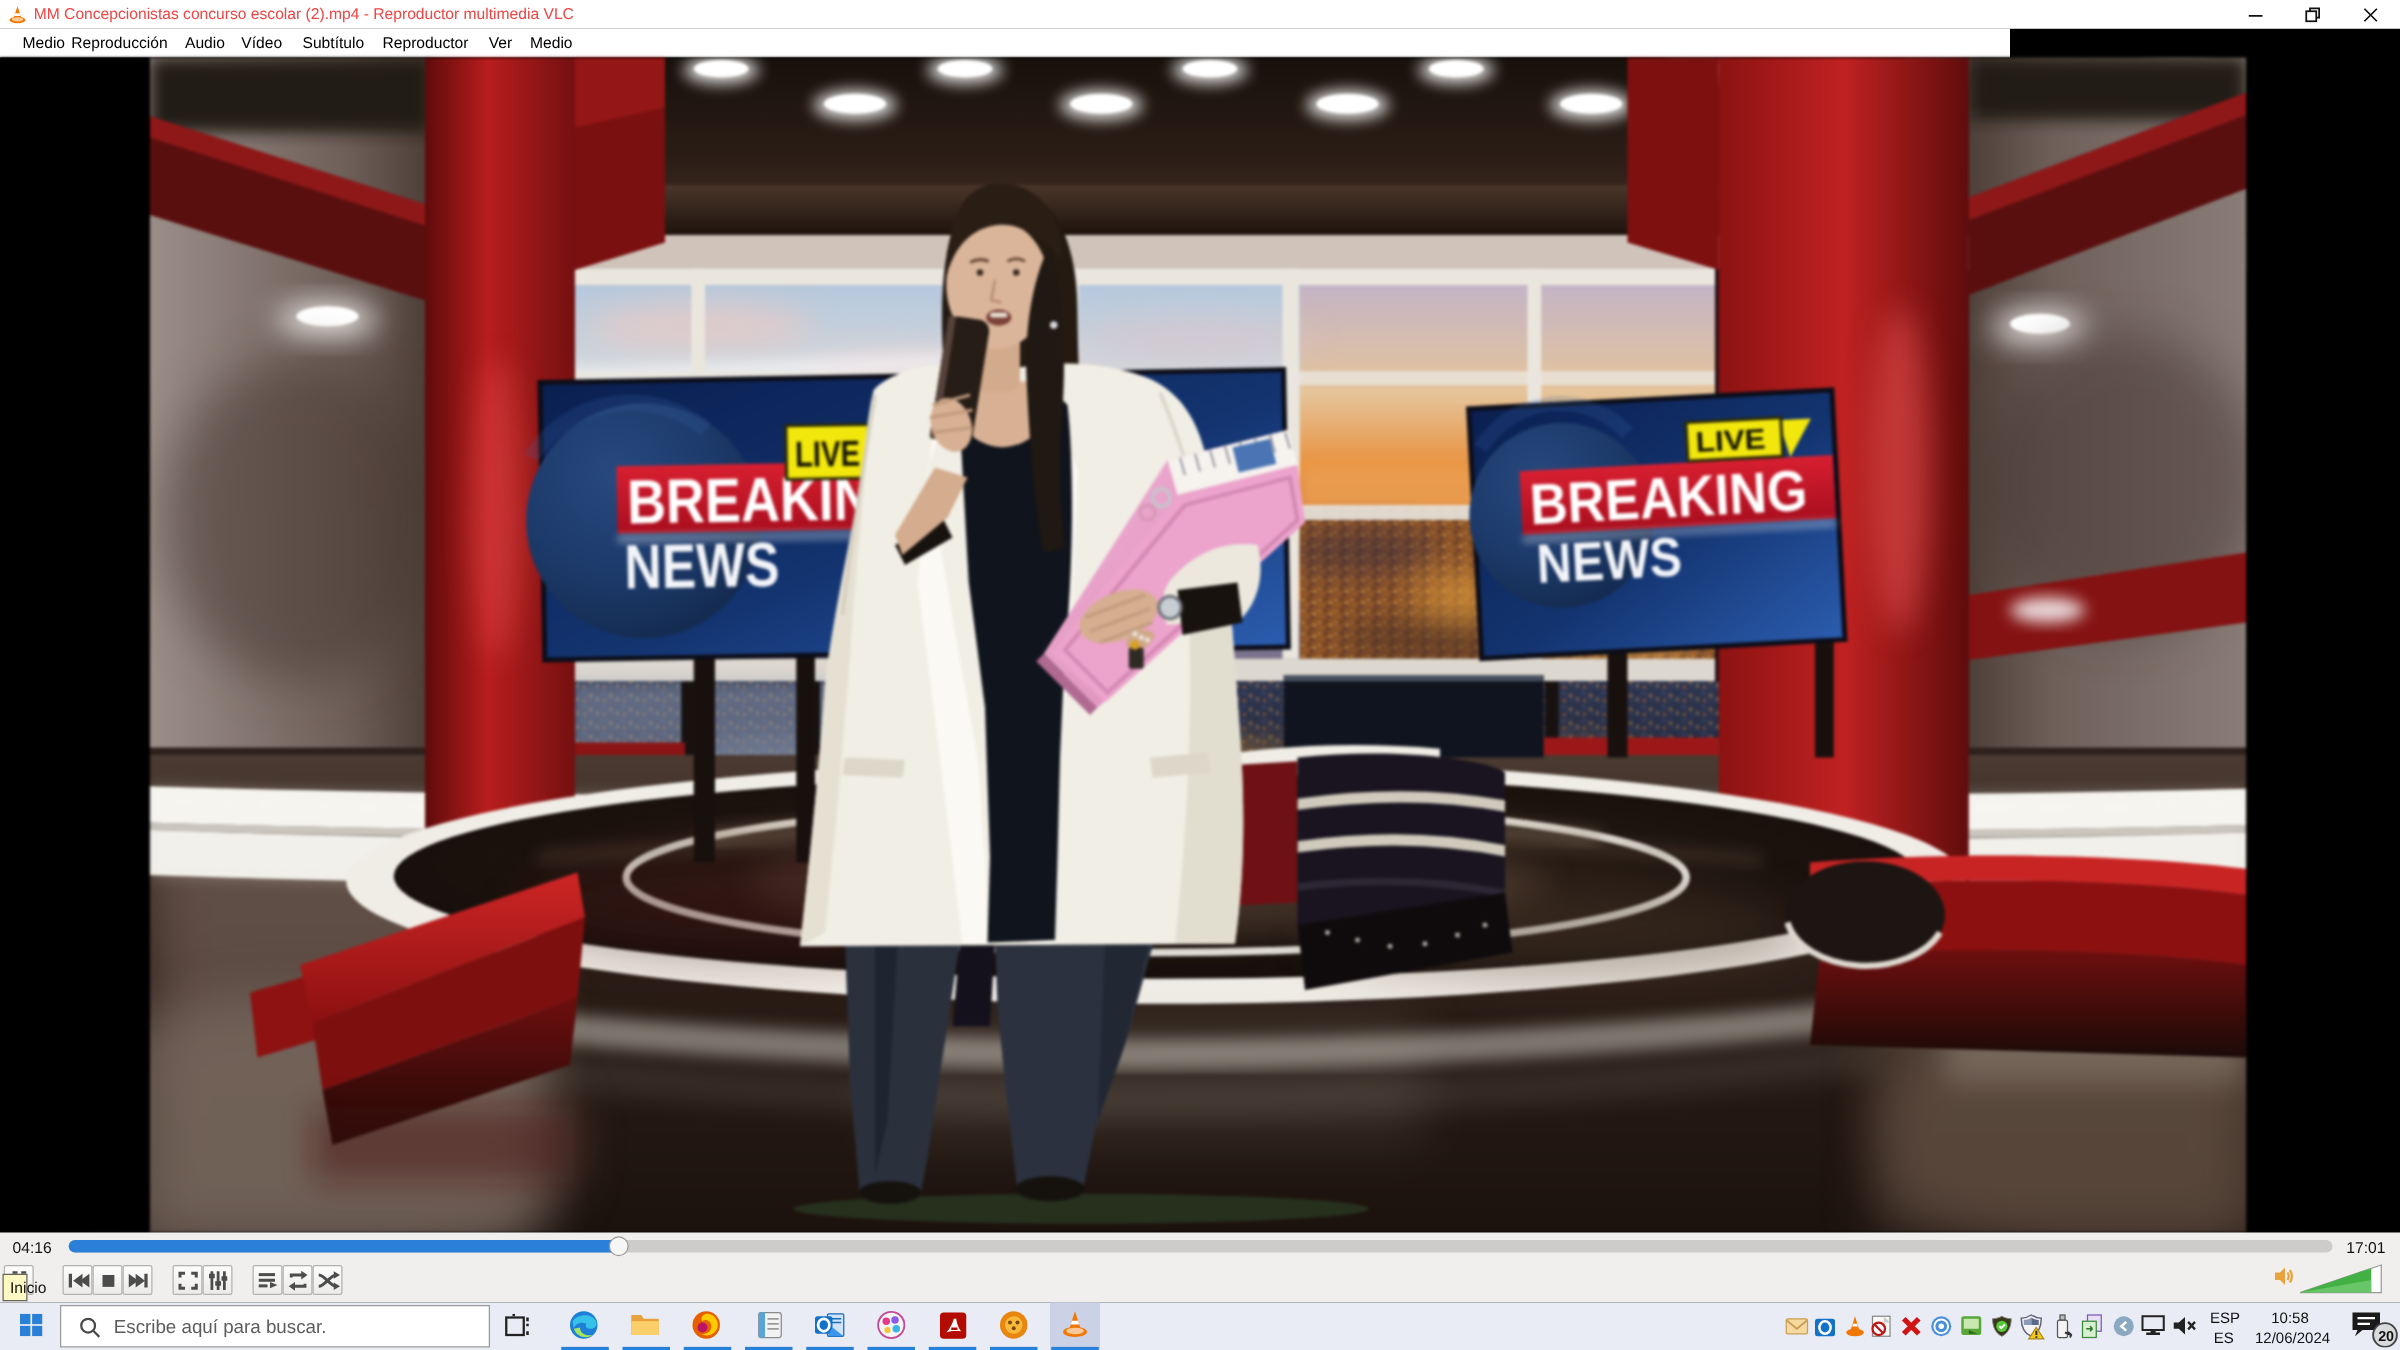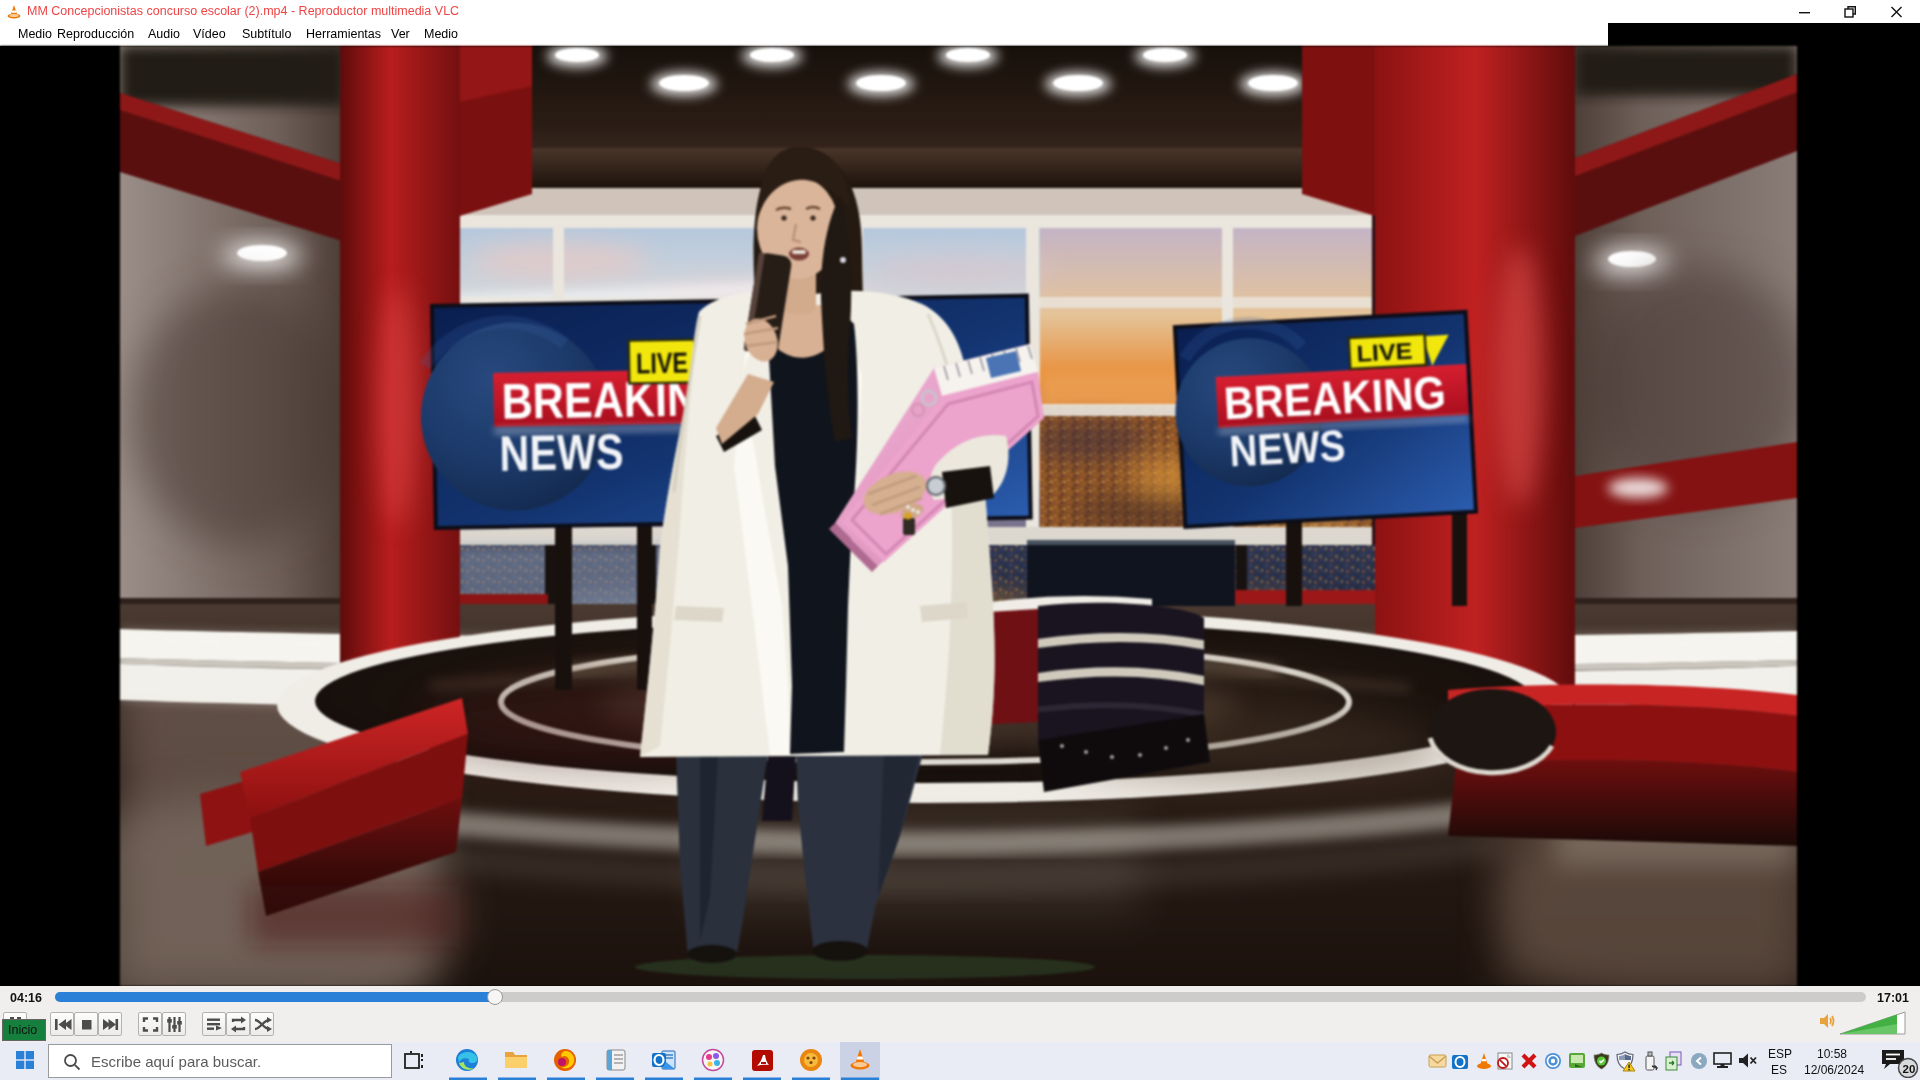--- a/index.html
+++ b/index.html
@@ -9,24 +9,24 @@
   #titlebar { position:absolute; left:0; top:0; width:1920px; height:23px; background:#ffffff; }
   #titlebar .title { position:absolute; left:27px; top:4px; font-size:12.5px; color:#ef4444; }
   #menubar { position:absolute; left:0; top:23px; width:1608px; height:23px; background:#ffffff; border-bottom:1px solid #e0e0e0; }
   #menubar span { position:absolute; top:4px; font-size:12.5px; color:#000; }
   #video { position:absolute; left:0; top:46px; width:1920px; height:940px; background:#000; }
   #video svg { filter: blur(1.1px); }
   #controls { position:absolute; left:0; top:986px; width:1920px; height:56px; background:#f0efee; }
   #seektrack { position:absolute; left:55px; top:6px; width:1811px; height:10px; background:#cdccca; border-radius:5px; }
   #seekfill { position:absolute; left:0; top:0; width:438px; height:10px; background:#2a7fd6; border-radius:5px 0 0 5px; }
   #seekhandle { position:absolute; left:432px; top:-3px; width:16px; height:16px; border-radius:8px; background:#f6f6f6; border:1px solid #999; }
-  .time { position:absolute; top:5px; font-size:12.5px; color:#111;font-weight:bold; }
+  .time { position:absolute; top:5px; font-size:12.5px; color:#111; }
   .vbtn { position:absolute; top:26px; width:24px; height:24px; background:linear-gradient(#fdfdfd,#ecebe9); border:1px solid #b4b2af; border-radius:2px; }
   .vbtn svg { position:absolute; left:0; top:0; }
-  #tooltip { position:absolute; left:2px; top:1019px; width:44px; height:22px; background:#15803d; border:1px solid #646464; font-size:12.5px; color:#111; padding:3px 0 0 5px; z-index:30; }
+  #tooltip { position:absolute; left:2px; top:1019px; width:20px; height:22px; background:#fef9c3; border:1px solid #646464; font-size:12.5px; color:#111; padding:3px 0 0 5px; z-index:30; }
   #taskbar { position:absolute; left:0; top:1042px; width:1920px; height:38px; background:#e9ebf5; }
   #searchbox { position:absolute; left:48px; top:2px; width:344px; height:34px; background:#fff; border:1px solid #9a9a9a; }
   #searchbox .ph { position:absolute; left:42px; top:8px; font-size:15px; color:#5c5c5c; }
   .tray-txt { position:absolute; font-size:12px; color:#111; }
 </style>
 </head>
 <body>
 
 <div id="titlebar">
   <svg class="abs" style="left:6px;top:4px" width="16" height="16" viewBox="0 0 16 16">
@@ -49,21 +49,21 @@
       </svg>
   </div>
 </div>
 
 <div id="menubar">
   <span style="left:18px">Medio</span>
   <span style="left:57px">Reproducción</span>
   <span style="left:148px">Audio</span>
   <span style="left:193px">Vídeo</span>
   <span style="left:242px">Subtítulo</span>
-  <span style="left:306px">Herramientas</span>
+  <span style="left:306px">Reproductor</span>
   <span style="left:391px">Ver</span>
   <span style="left:424px">Medio</span>
 </div>
 
 <div id="video">
 <svg width="1920" height="940" viewBox="0 0 1920 940">
 <defs>
   <linearGradient id="gCeil" x1="0" y1="0" x2="0" y2="1">
     <stop offset="0" stop-color="#17100b"></stop>
           <stop offset="0.55" stop-color="#2b1d15"></stop>

